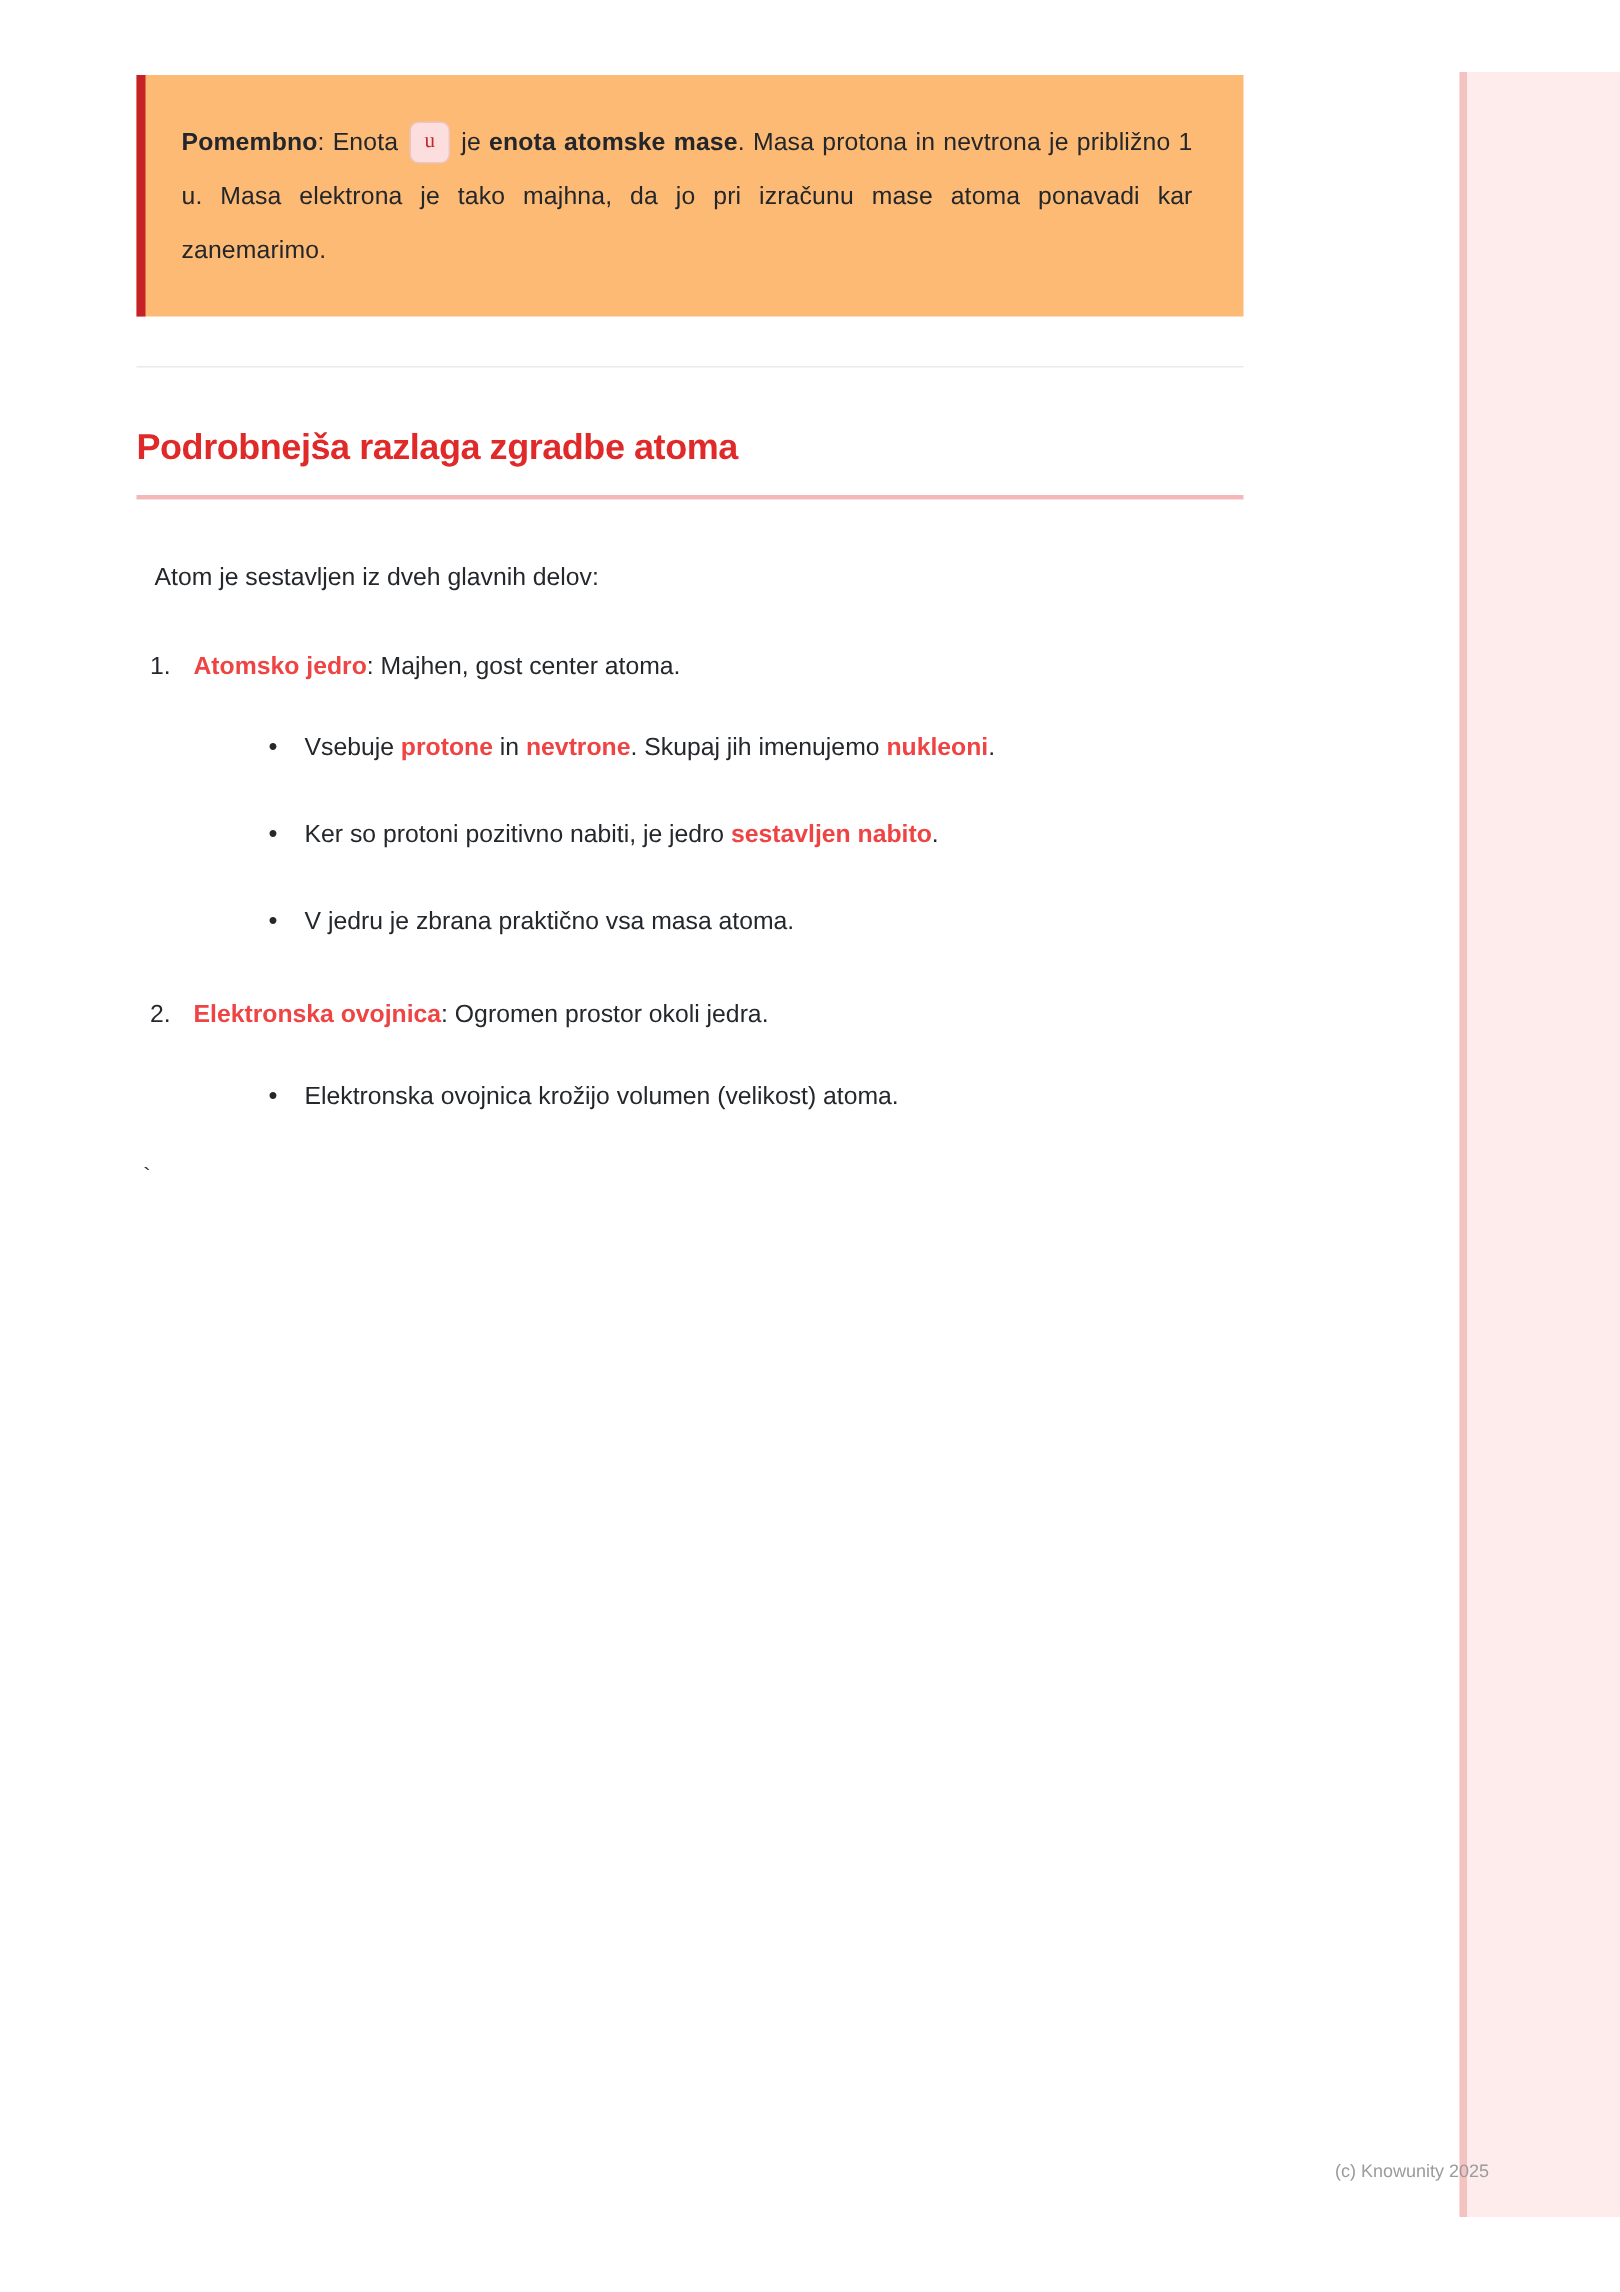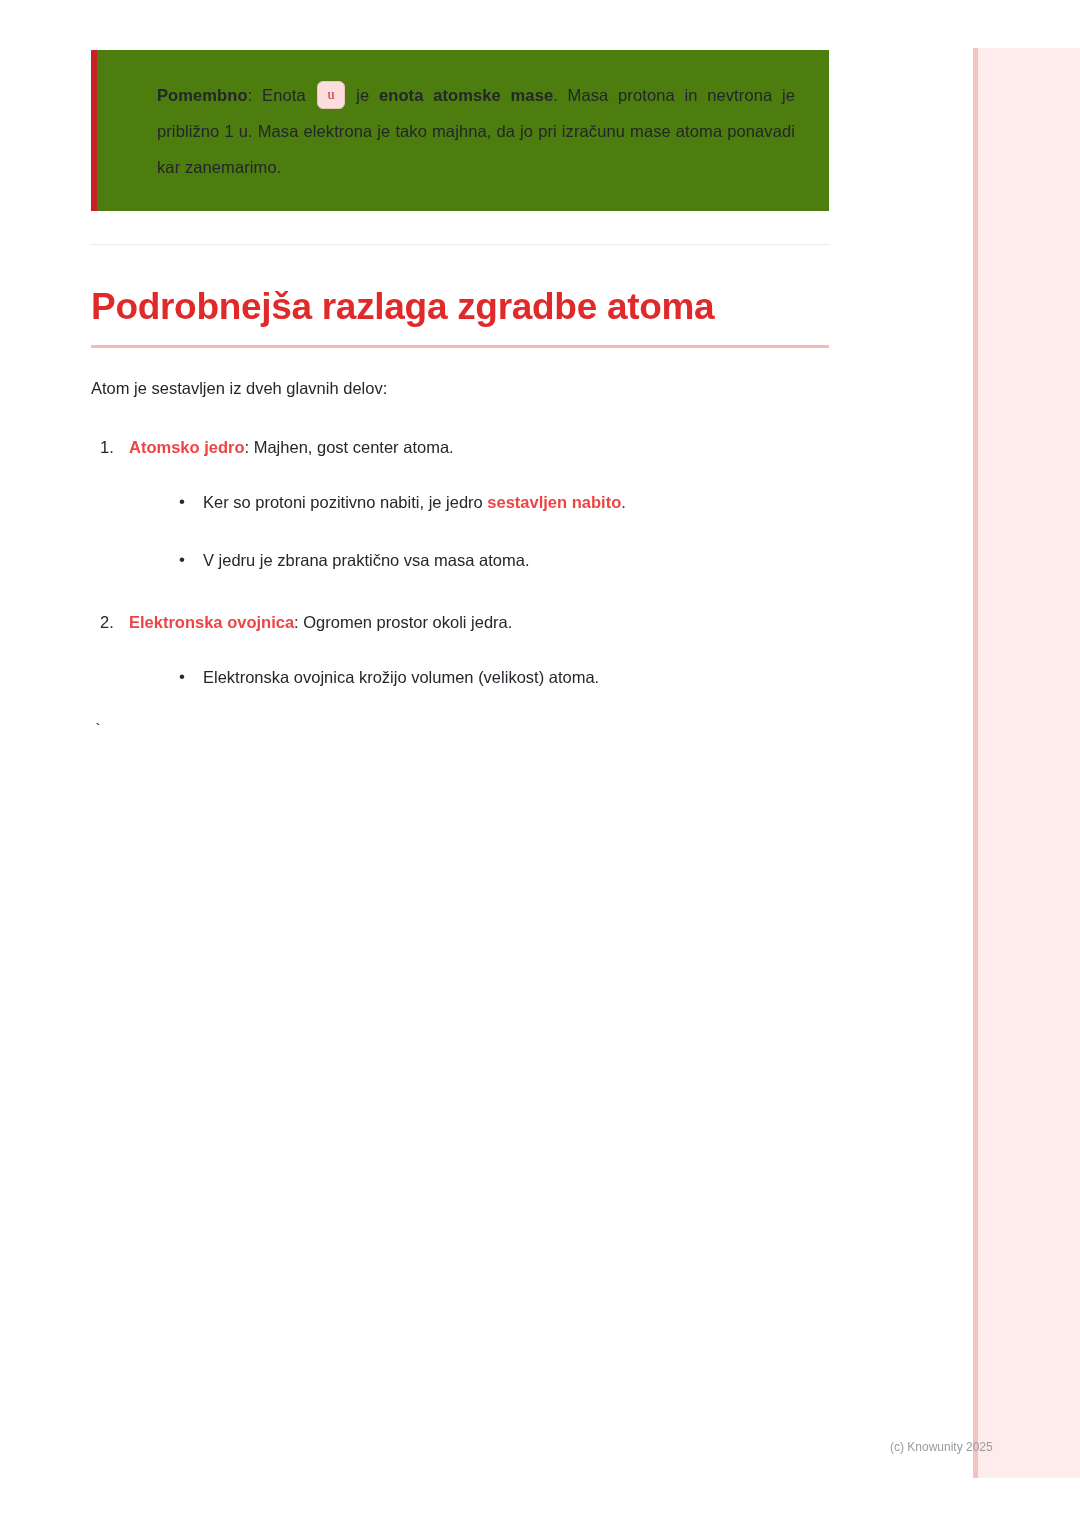--- a/index.html
+++ b/index.html
@@ -32,23 +32,23 @@
   #content {
     position: absolute;
     left: 91px;
     top: 0;
     width: 738px;
   }
 
   
   .callout {
     margin-top: 50px;
-    background: #4d7c0f;
+    background: #fdba74;
     border-left: 6px solid #c52127;
-    padding: 27px 34px 26px 60px;
+    padding: 27px 34px 26px 24px;
     box-sizing: border-box;
   }
   .callout p {
     margin: 0;
     font-size: 16.5px;
     line-height: 36px;
     text-align: justify;
     color: #23262a;
     letter-spacing: 0.1px;
   }
@@ -73,36 +73,36 @@
     margin-top: 33px;
     height: 1px;
     background: #e9eaec;
     width: 738px;
   }
 
   
   .section-heading {
     margin: 0;
     padding-top: 40px;
-    font-size: 37px;
+    font-size: 24px;
     font-weight: 700;
     color: #e02a2a;
     letter-spacing: -0.3px;
     line-height: 1.2;
   }
   .heading-rule {
     margin-top: 16px;
     height: 3px;
     background: #f3b9b8;
     width: 738px;
   }
 
   
   .lead {
-    margin: 0;
+    margin: 12px;
     padding-top: 28px;
     font-size: 16.5px;
     line-height: 1.5;
     color: #24272b;
   }
 
   ol.main-list {
     margin: 0;
     padding: 0;
     list-style: none;
@@ -192,20 +192,21 @@
 
   <p class="lead">Atom je sestavljen iz dveh glavnih delov:</p>
 
   <ol class="main-list">
 
     <li class="main-item">
       <span class="num"></span>
       <strong>Atomsko jedro</strong><span>: Majhen, gost center atoma.</span>
       <div class="sub-wrap">
         <ul class="sub-list">
+          <li class="sub-item"><span>Vsebuje </span><strong>protone</strong><span> in </span><strong>nevtrone</strong><span>. Skupaj jih imenujemo </span><strong>nukleoni</strong><span>.</span></li>
           <li class="sub-item"><span>Ker so protoni pozitivno nabiti, je jedro </span><strong>sestavljen nabito</strong><span></span><strong></strong><span></span><strong></strong><span>.</span></li>
           <li class="sub-item"><span>V jedru je zbrana praktično vsa masa atoma.</span><strong></strong><span></span><strong></strong><span></span><strong></strong><span></span></li>
         </ul>
       </div>
     </li>
 
     <li class="main-item">
       <span class="num"></span>
       <strong>Elektronska ovojnica</strong><span>: Ogromen prostor okoli jedra.</span>
       <div class="sub-wrap">

